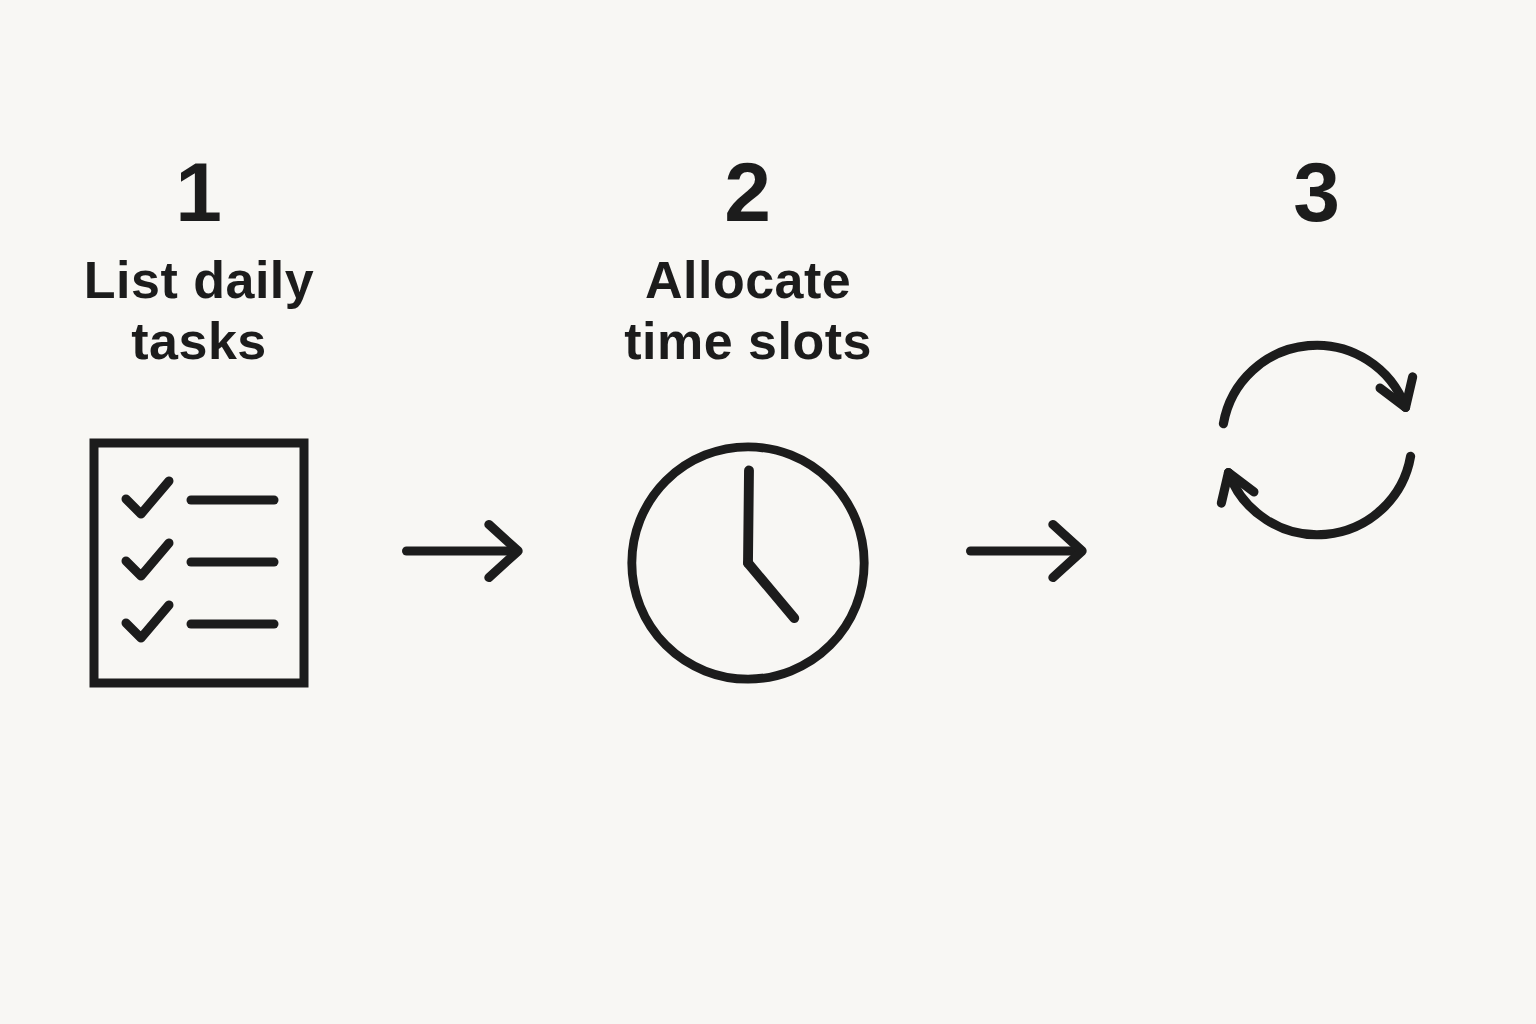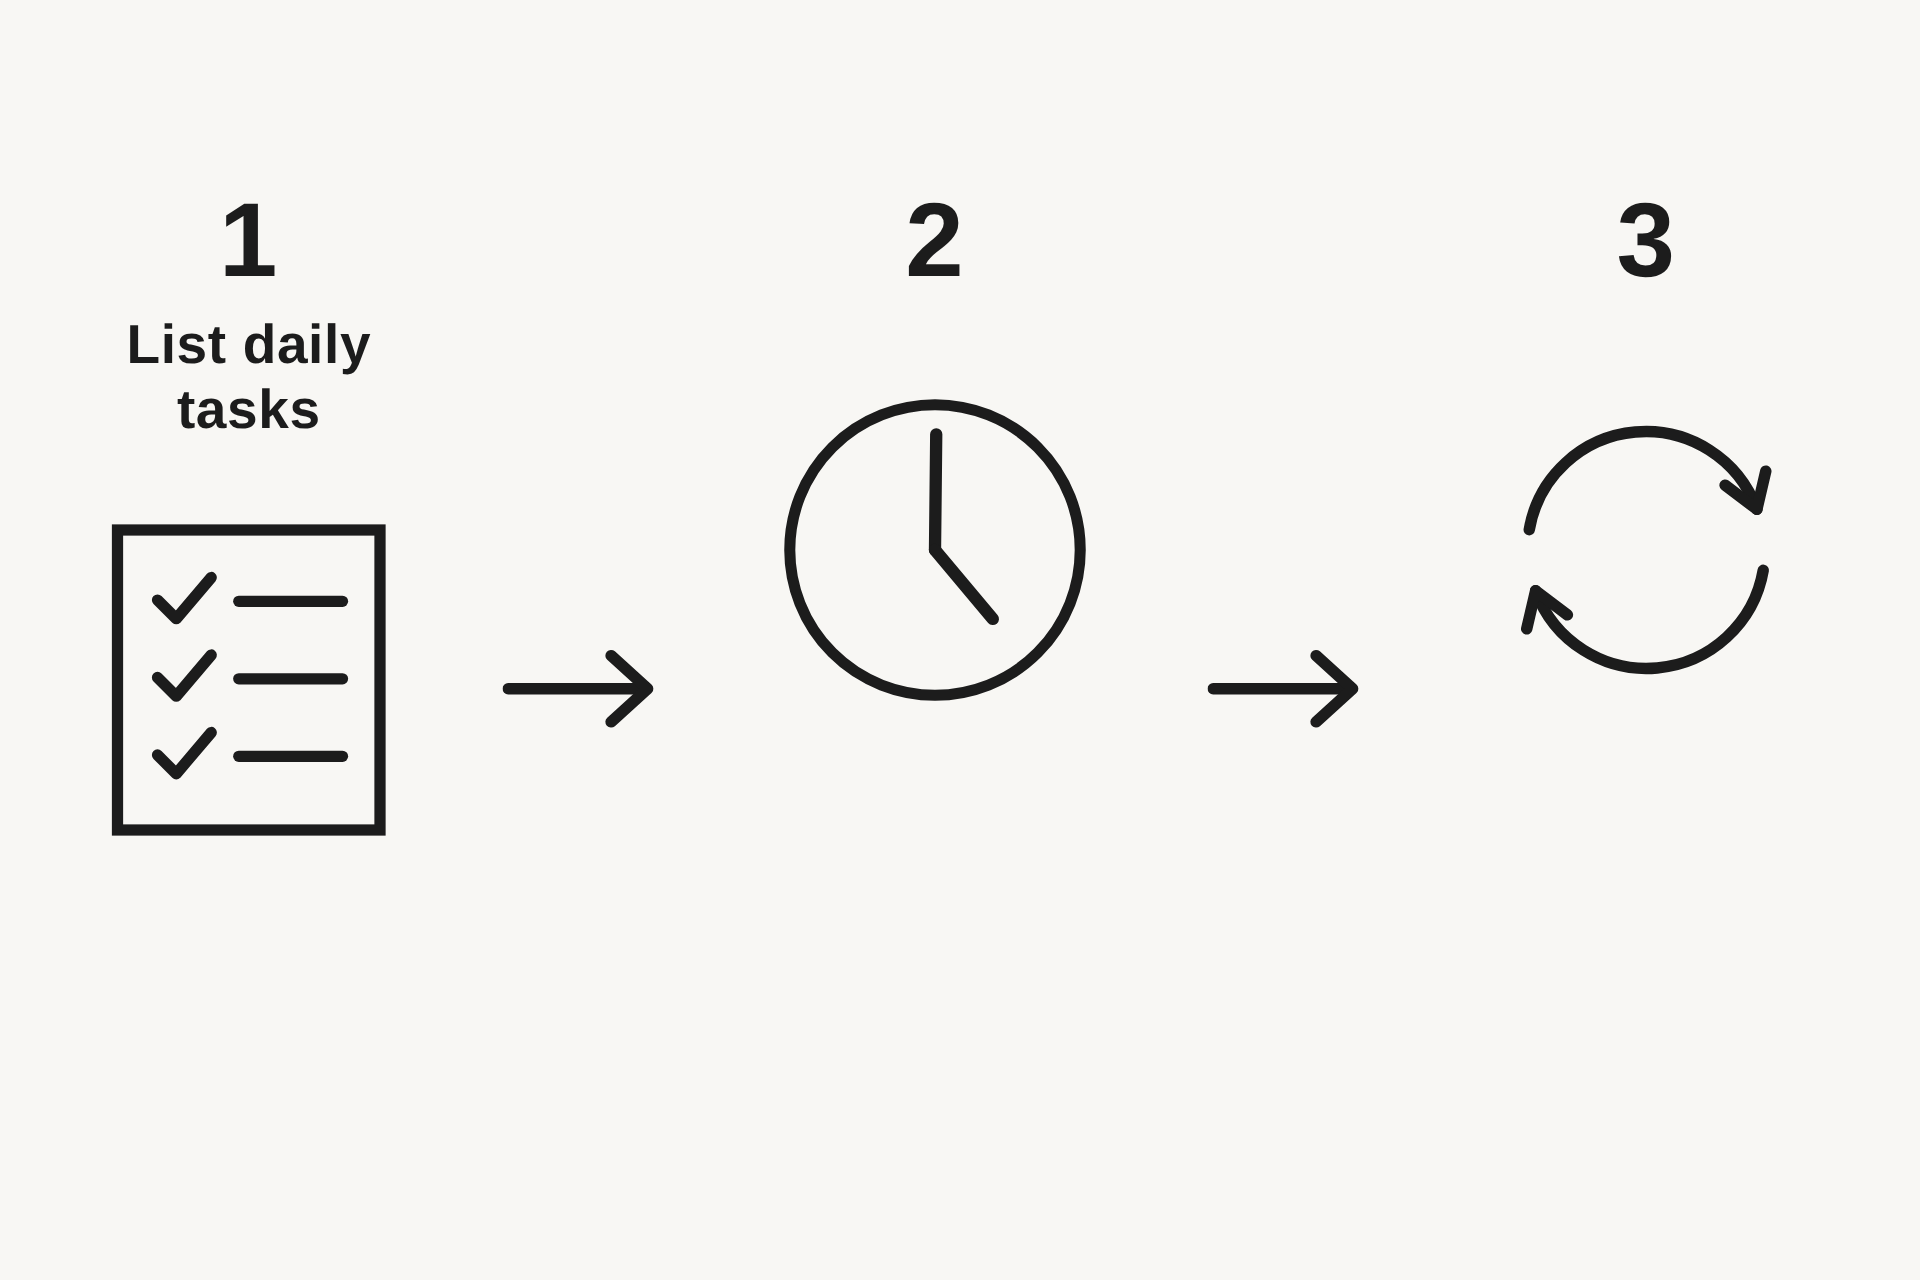--- a/index.html
+++ b/index.html
@@ -32,21 +32,21 @@
   .step-2{width:430px;}
   .step-3{width:440px;}
   .step-number{
     font-size:84px;
     font-weight:700;
     line-height:1;
     margin-bottom:16px;
     letter-spacing:1px;
   }
   .step-label{
-    font-size:44px;
+    font-size:52px;
     font-weight:700;
     line-height:1.18;
     white-space:pre-line;
     letter-spacing:0.5px;
   }
   .icon-box{
     margin-top:60px;
     height:260px;
     display:flex;
     align-items:center;
@@ -87,20 +87,22 @@
 
   <div class="flow-arrow">
     <svg width="128" height="90" viewBox="0 0 140 90">
       <line class="stroke" x1="5" y1="45" x2="124" y2="45" stroke-width="10" stroke-linecap="round"></line>
       <polyline class="stroke" points="95 16, 127 45, 95 74" stroke-width="10" stroke-linecap="round" stroke-linejoin="round"></polyline>
     </svg>
   </div>
 
   <div class="step step-2">
     <div class="step-number">2</div>
+    <div class="step-label">Allocate
+time slots</div>
     <div class="icon-box">
       <svg width="256" height="256" viewBox="0 0 260 260">
         <circle class="stroke" cx="130" cy="130" r="118" stroke-width="9"></circle>
         <line class="stroke" x1="130" y1="130" x2="131" y2="36" stroke-width="10" stroke-linecap="round"></line>
         <line class="stroke" x1="130" y1="130" x2="177" y2="186" stroke-width="10" stroke-linecap="round"></line>
       </svg>
     </div>
   </div>
 
   <div class="flow-arrow">

